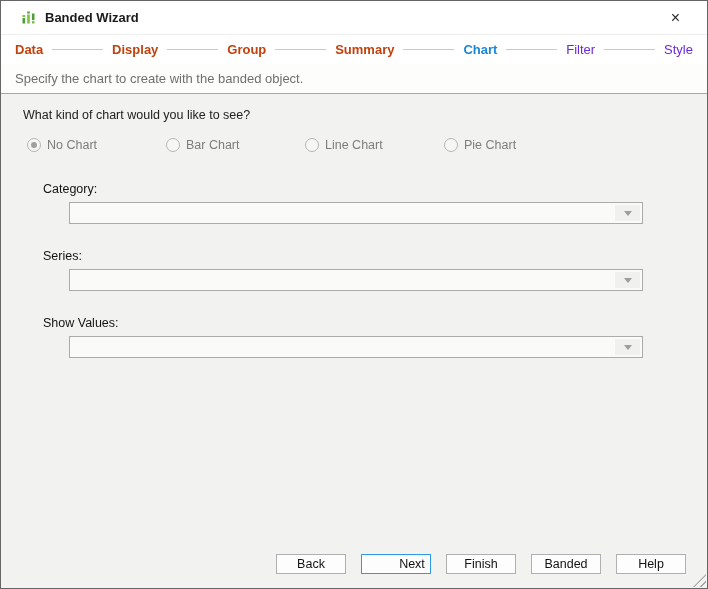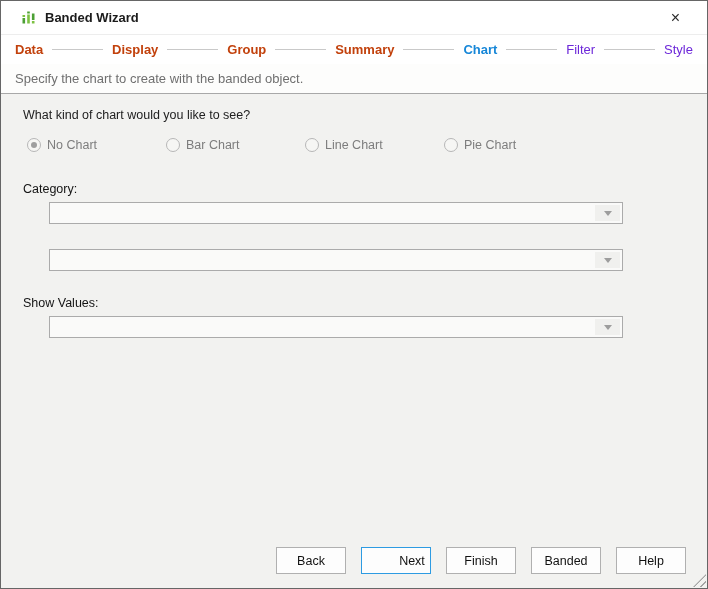--- a/index.html
+++ b/index.html
@@ -24,31 +24,31 @@
 
   
   .content{position:relative;flex:1;background:#f2f2f0;}
   .question{margin:14px 0 0 22px;font-size:12.5px;color:#212121;}
   .radio-row{display:flex;margin:16px 0 0 26px;}
   .radio-option{display:flex;align-items:flex-start;width:139px;cursor:default;}
   .radio{width:14px;height:14px;box-sizing:border-box;border:1px solid #b7b7b7;border-radius:50%;background:#f6f6f4;display:inline-flex;align-items:center;justify-content:center;flex:0 0 auto;}
   .radio.selected::after{content:"";width:6px;height:6px;border-radius:50%;background:#9f9f9f;}
   .radio-label{margin-left:6px;font-size:12.5px;color:#7d7d7d;}
 
-  .field{margin-top:30px;}
+  .field{margin-top:30px;padding-left:20px;}
   .field + .field{margin-top:25px;}
   .field-label{margin-left:22px;font-size:12.5px;color:#141414;}
   .dropdown{position:relative;margin:6px 0 0 48px;width:574px;height:22px;box-sizing:border-box;border:1px solid #ababab;background:#fafaf9;}
   .dd-value{display:block;padding:3px 30px 0 6px;font-size:12px;color:#444;white-space:nowrap;overflow:hidden;}
   .dd-btn{position:absolute;right:2px;top:2px;bottom:2px;width:25px;background:#f0f0ee;display:flex;align-items:center;justify-content:center;}
   .dd-arrow{width:0;height:0;border-left:4.5px solid transparent;border-right:4.5px solid transparent;border-top:5px solid #9d9d9d;}
 
   
   .btn-row{position:absolute;right:21px;bottom:14px;display:flex;gap:15px;}
-  .btn{width:70px;height:27px;box-sizing:border-box;background:#fdfdfd;border:1px solid #b0b0b0;font-family:"Liberation Sans",sans-serif;font-size:12.5px;color:#111111;padding:0;cursor:pointer;}
+  .btn{width:70px;height:20px;box-sizing:border-box;background:#fdfdfd;border:1px solid #b0b0b0;font-family:"Liberation Sans",sans-serif;font-size:12.5px;color:#111111;padding:0;cursor:pointer;}
   .btn.default{border:1px solid #2d9be2;padding-left:32px;}
 
   
   .grip{position:absolute;right:1px;bottom:1px;width:13px;height:13px;clip-path:polygon(100% 0,100% 100%,0 100%);background:repeating-linear-gradient(135deg,#a6a6a6 0 1.5px,transparent 1.5px 4.5px);cursor:nwse-resize;}
 </style>
 </head>
 <body>
 
 <div class="dialog">
 
@@ -110,20 +110,21 @@
       <div class="field-label">Category:</div>
       <div class="dropdown">
         <span class="dd-value"></span>
         <span class="dd-btn">
           <span class="dd-arrow"></span>
         </span>
       </div>
     </div>
 
     <div class="field">
+      <div class="field-label">Series:</div>
       <div class="dropdown">
         <span class="dd-value"></span>
         <span class="dd-btn">
           <span class="dd-arrow"></span>
         </span>
       </div>
     </div>
 
     <div class="field">
       <div class="field-label">Show Values:</div>

